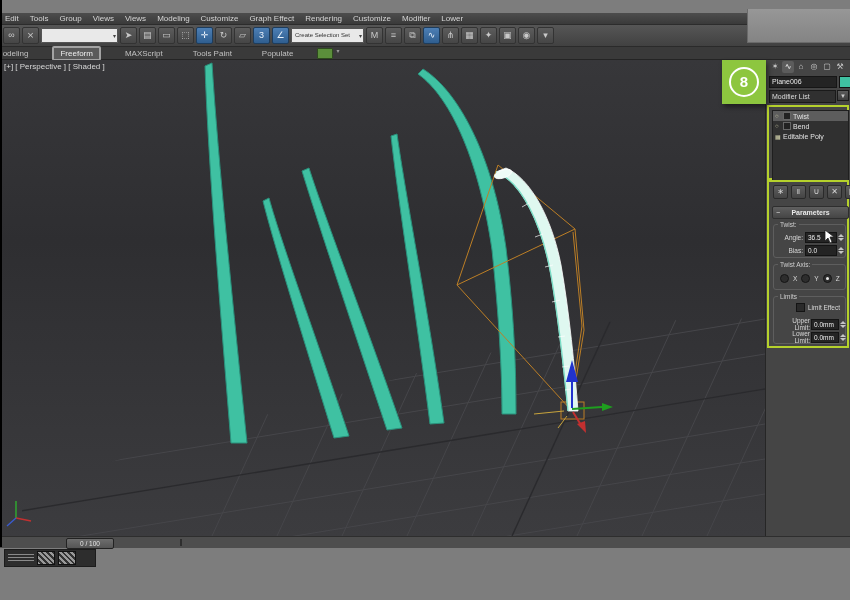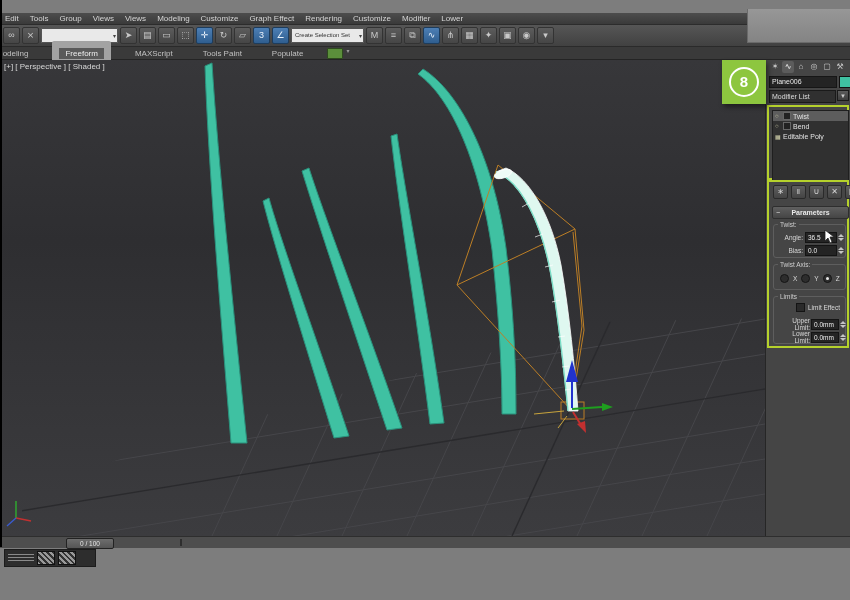--- a/index.html
+++ b/index.html
@@ -38,21 +38,21 @@
   .ticon.on{background:linear-gradient(#4d7fb5,#2f5e8f);color:#eaf2fb;border-color:#1d3c5c;}
   .tdrop{height:13px;background:#e9e9e9;border:1px solid #555;border-radius:1px;flex:none;
          font-size:6px;color:#333;line-height:13px;padding:0 10px 0 3px;position:relative;overflow:hidden;}
   .tdrop:after{content:"▾";position:absolute;right:1px;top:1px;font-size:6px;color:#444;}
   
   .ribbon{position:absolute;left:0;top:47px;width:850px;height:13px;background:#3a3a3a;
           display:flex;align-items:center;gap:18px;padding-left:0;box-sizing:border-box;
           border-bottom:1px solid #242424;}
   .rtab{font-size:8px;color:#c0c0c0;white-space:nowrap;padding:1px 6px;}
   .rtab.first{margin-left:-10px;}
-  .rtab.active{background:#5a5a5a;border:7px solid #a3a3a3;border-radius:2px;color:#eee;}
+  .rtab.active{background:#5a5a5a;border:2px solid #a3a3a3;border-radius:2px;color:#eee;}
   .ribicon{width:14px;height:9px;background:#5b8f3b;border:1px solid #2e4a1e;border-radius:1px;position:relative;}
   .ribicon:after{content:"▾";position:absolute;right:-7px;top:-2px;font-size:6px;color:#999;}
   
   .viewport{position:absolute;left:2px;top:60px;width:763px;height:476px;
             background:linear-gradient(#37373a 0%,#2e2e31 38%,#3c3c3f 100%);overflow:hidden;text-align:center;}
   .vplabel{position:absolute;left:2px;top:2px;font-size:8px;color:#d8d8d8;z-index:5;}
   .leftedge{position:absolute;left:0;top:0;width:2px;height:547px;background:#000;z-index:40;}
   
   .cmdpanel{position:absolute;left:765px;top:60px;width:85px;height:476px;background:#454545;
             border-left:1px solid #262626;box-sizing:border-box;z-index:10;}

